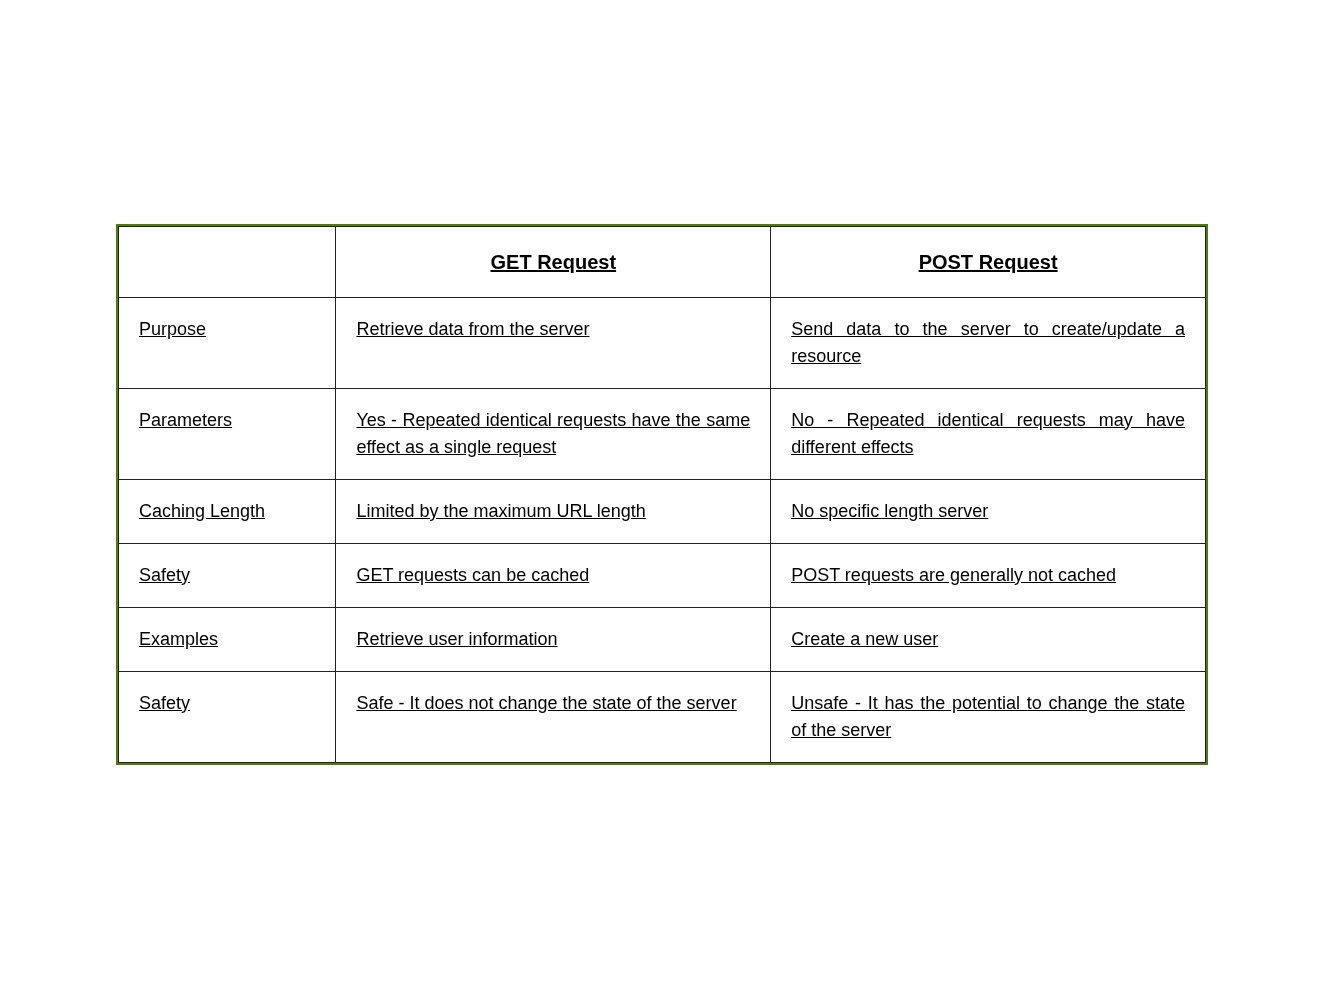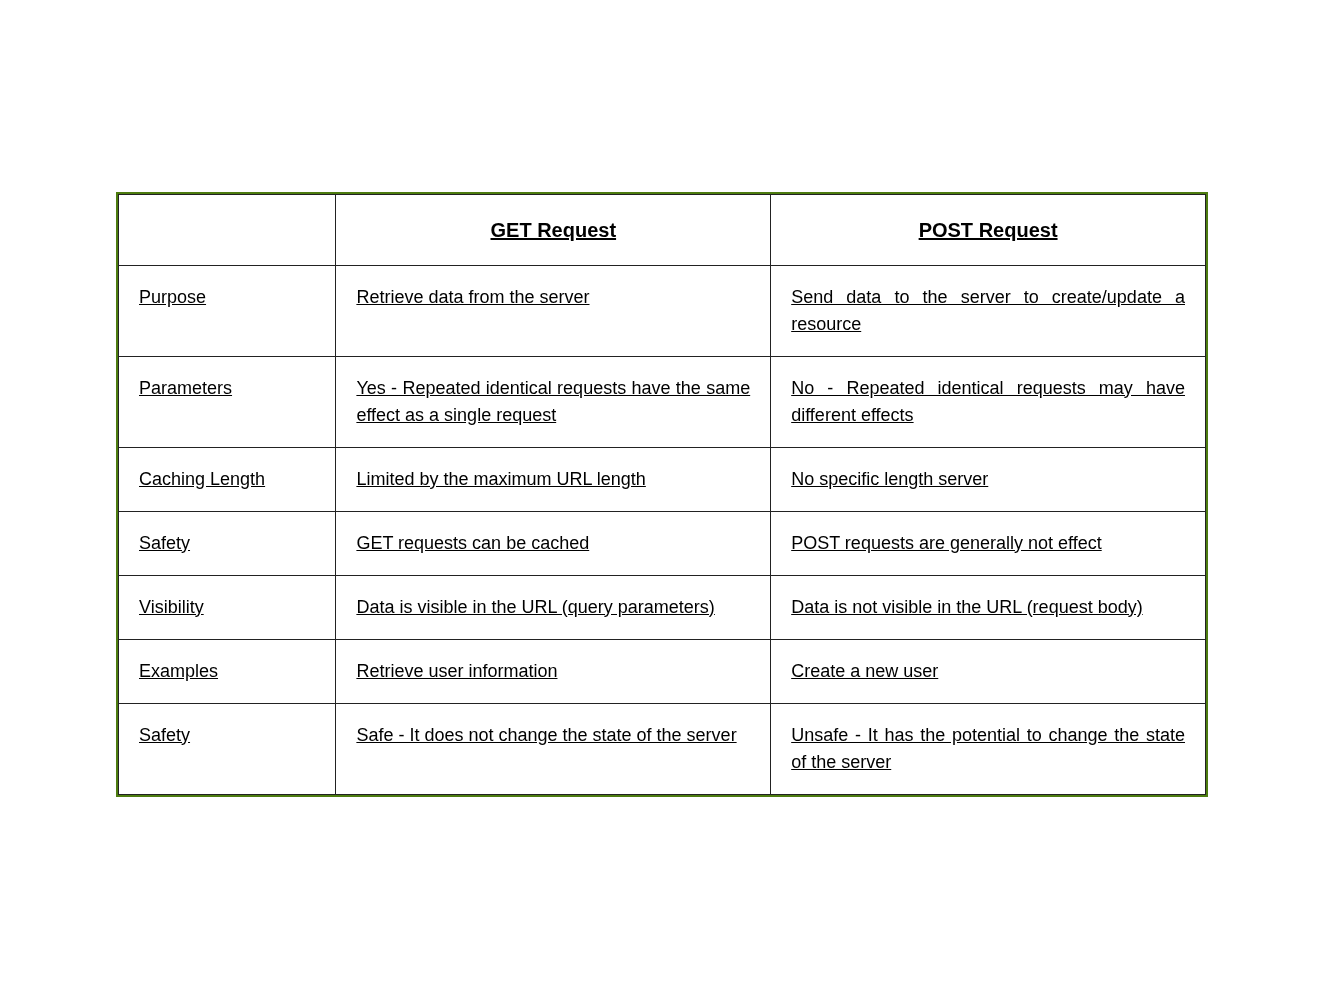--- a/index.html
+++ b/index.html
@@ -88,26 +88,21 @@
           <td>No - Repeated identical requests may have different effects</td>
         </tr>
         <tr>
           <td>Caching Length</td>
           <td>Limited by the maximum URL length</td>
           <td>No specific length server</td>
         </tr>
         <tr>
           <td>Safety</td>
           <td>GET requests can be cached</td>
-          <td>POST requests are generally not effect</td>
-        </tr>
-        <tr>
-          <td>Visibility</td>
-          <td>Data is visible in the URL (query parameters)</td>
-          <td>Data is not visible in the URL (request body)</td>
+          <td>POST requests are generally not cached</td>
         </tr>
         <tr>
           <td>Examples</td>
           <td>Retrieve user information</td>
           <td>Create a new user</td>
         </tr>
         <tr>
           <td>Safety</td>
           <td>Safe - It does not change the state of the server</td>
           <td>Unsafe - It has the potential to change the state of the server</td>

